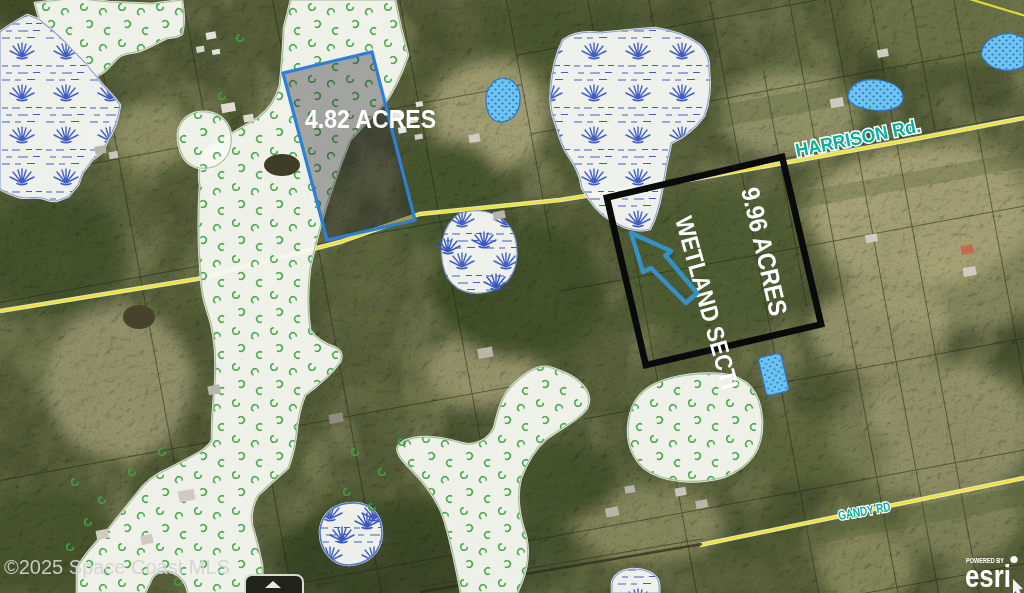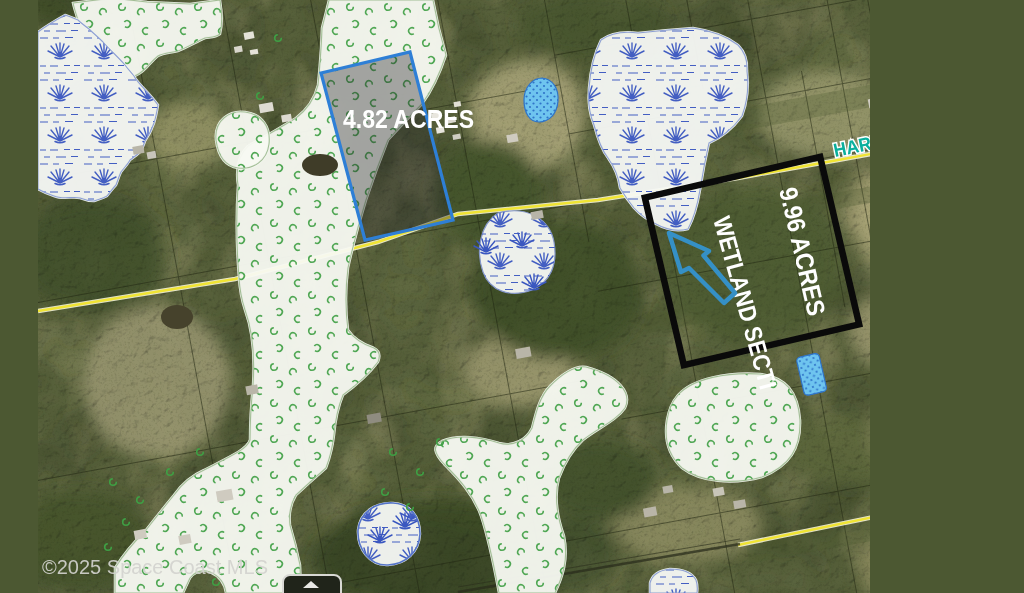--- a/index.html
+++ b/index.html
@@ -1,17 +1,17 @@
 <!DOCTYPE html>
 <html><head>
 <meta charset="utf-8">
 <style>
   html,body{margin:0;padding:0;background:#4c5832;}
-  #map{position:relative;width:832px;height:593px;overflow:hidden;
-       font-family:"Liberation Sans", sans-serif;margin-left:38px;}
+  #map{position:relative;width:1024px;height:593px;overflow:hidden;
+       font-family:"Liberation Sans", sans-serif;}
   svg{display:block;}
 </style>
 </head>
 <body>
 
 <div id="map">
 <svg width="1024" height="593" viewBox="0 0 1024 593" xmlns="http://www.w3.org/2000/svg">
 <defs>
 
   <filter id="canopy" x="0" y="0" width="100%" height="100%">

